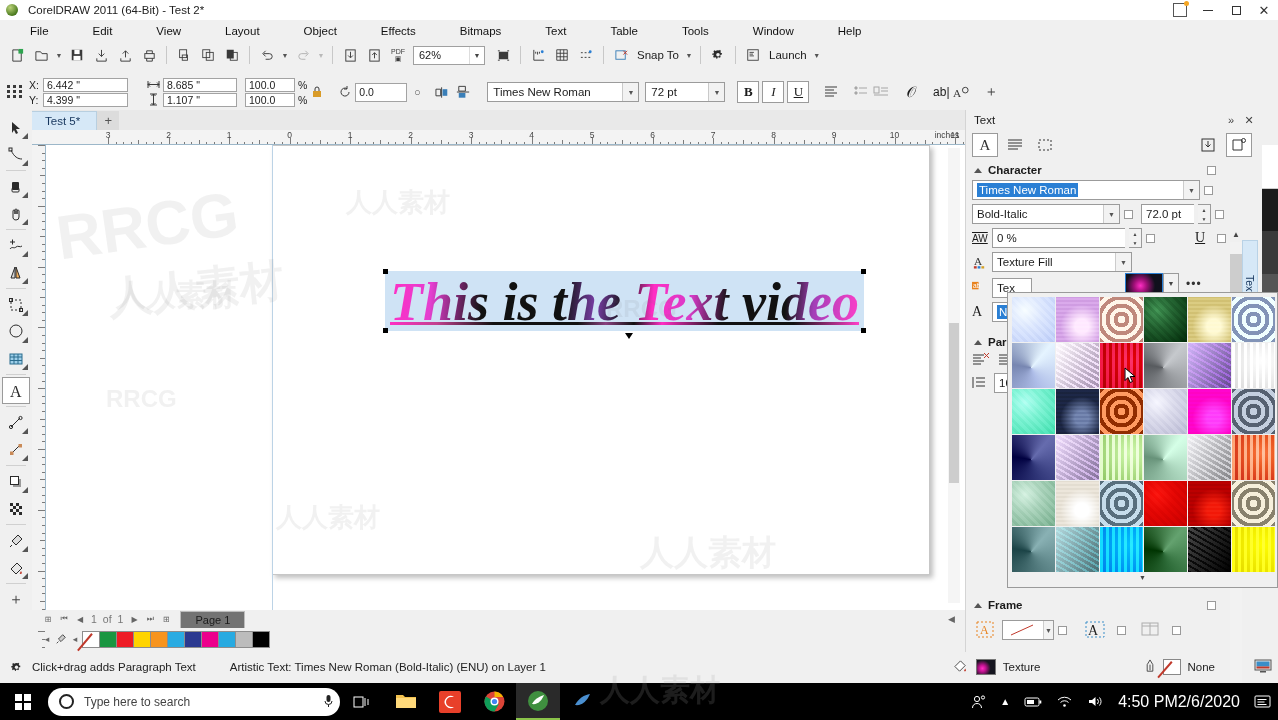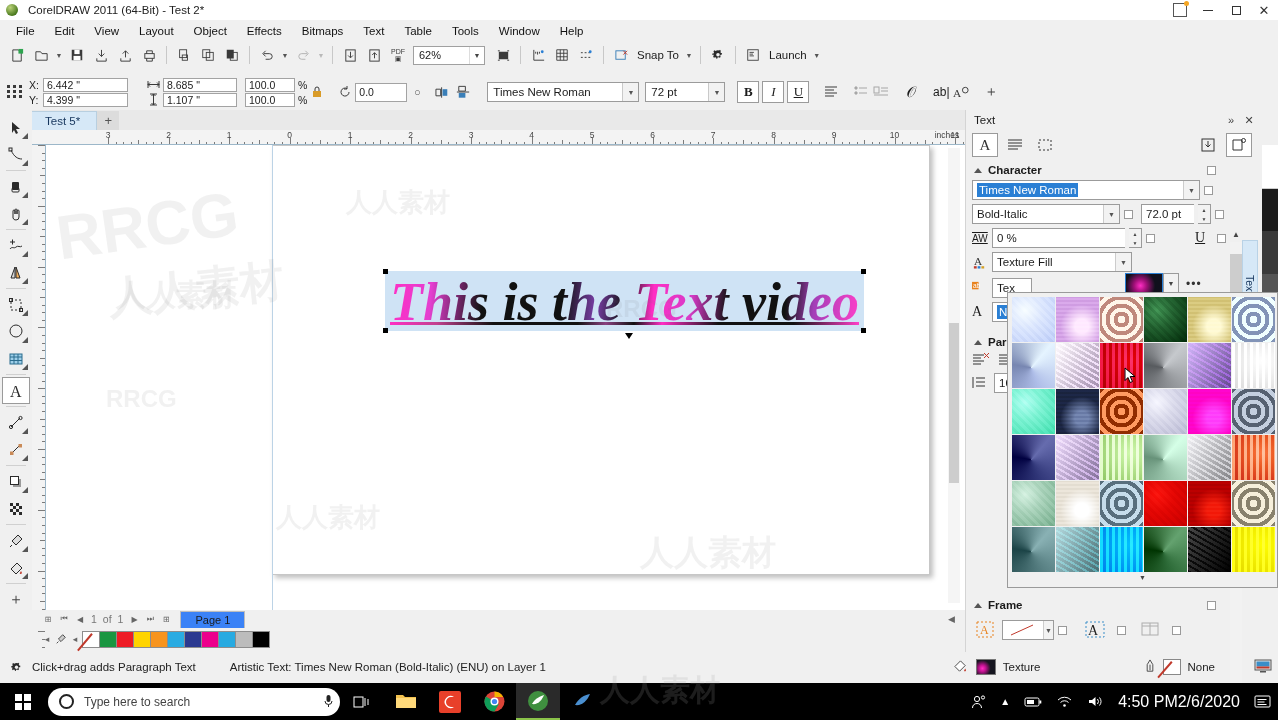--- a/index.html
+++ b/index.html
@@ -27,21 +27,21 @@
   .tb-spacer{ flex:1 }
   .tb-btn { width:28px; height:20px; display:flex; align-items:center; justify-content:center; color:#333; font-size:12px; }
   .glyph-min { width:10px; height:1px; background:#333; display:block; }
   .glyph-max { width:9px; height:9px; position:relative; }
   .glyph-max:before{ content:""; position:absolute; left:0; bottom:0; width:7px;height:7px; border:1px solid #333; }
   .glyph-max:after{ content:""; position:absolute; right:0; top:0; width:7px;height:7px; border:1px solid #333; border-bottom:none; border-left:none;}
   .acct-icon{ width:14px;height:14px;border:1px solid #555; position:relative;}
   .acct-icon:after{content:"";position:absolute;right:-3px;top:-3px;width:5px;height:5px;border-radius:50%;background:#f5a623;}
 
   
-  .menubar { position:absolute; left:0; top:20px; width:1278px; height:22px; background:#f0f0f0; display:flex; align-items:center; padding-left:6px; }
+  .menubar { position:absolute; left:0; top:20px; width:1278px; height:22px; background:#f0f0f0; display:flex; align-items:center; padding-left:20px;gap:24px; }
   .menu-item { padding:3px 10px; font-size:11.5px; color:#111; cursor:default; }
   .watermark-top {
     position:absolute; left:265px; top:22px; font-size:23px; letter-spacing:1px;
     color:#e2e2e2; font-family:"Liberation Sans",sans-serif; font-weight:bold; pointer-events:none;
   }
 
   
   .toolbar { position:absolute; left:0; top:42px; width:1278px; height:26px; background:#f0f0f0; display:flex; align-items:center; padding-left:5px; }
   .tbtn { width:24px; height:24px; display:flex; align-items:center; justify-content:center; position:relative; color:#3a3a3a; }
   .tsep { width:1px; height:18px; background:#c8c8c8; margin:0 5px; }
@@ -103,21 +103,21 @@
   .toolbox{ position:absolute; left:0; top:110px; width:32px; height:520px; background:#f0f0f0; display:flex; flex-direction:column; align-items:center; padding-top:4px; }
   .tool{ width:28px; height:27px; display:flex; align-items:center; justify-content:center; position:relative; color:#333; }
   .tool.sel{ border:1px solid #9a9a9a; background:#fff; }
   .tool .fly{ position:absolute; right:2px; bottom:2px; width:0;height:0;border-left:3px solid transparent;border-top:3px solid transparent;border-right:3px solid #555;border-bottom:3px solid #555;}
   .tool-sep{ width:20px;height:1px; background:#d0d0d0; margin:2px 0; }
 
   
   .navbar{ position:absolute; left:40px; top:610px; width:925px; height:18px; background:#f0f0f0; display:flex; align-items:center; }
   .nbtn{ width:16px; height:16px; display:flex; align-items:center; justify-content:center; font-size:8px; color:#666; }
   .ntxt{ font-size:10.5px; color:#777; padding:0 3px; }
-  .page-tab{ height:17px; background:#3b82f6; border:1px solid #bdbdbd; border-bottom:none; padding:0 14px; display:flex; align-items:center; font-size:11px; margin-left:6px; }
+  .page-tab{ height:17px; background:#737373; border:1px solid #bdbdbd; border-bottom:none; padding:0 14px; display:flex; align-items:center; font-size:11px; margin-left:6px; }
   .hscroll{ position:absolute; left:520px; top:612px; width:420px; height:12px; background:#f0f0f0;}
   .hscroll .thumb{ position:absolute; left:50px; top:1px; width:255px; height:10px; background:#cdcdcd;}
   .vscroll{ position:absolute; left:948px; top:148px; width:12px; height:455px; background:#f5f5f5;}
   .vscroll .thumb{ position:absolute; left:1px; top:175px; width:10px; height:160px; background:#cdcdcd;}
 
   
   .palette{ position:absolute; left:40px; top:630px; height:18px; display:flex; align-items:center; }
   .pal-arrow{ width:14px;height:18px;display:flex;align-items:center;justify-content:center;font-size:9px;color:#666;}
   .swatch{ width:18px; height:17px; border:1px solid #8d8d8d; margin-right:-1px; }
   .swatch.none{ background:#fff; position:relative; }

